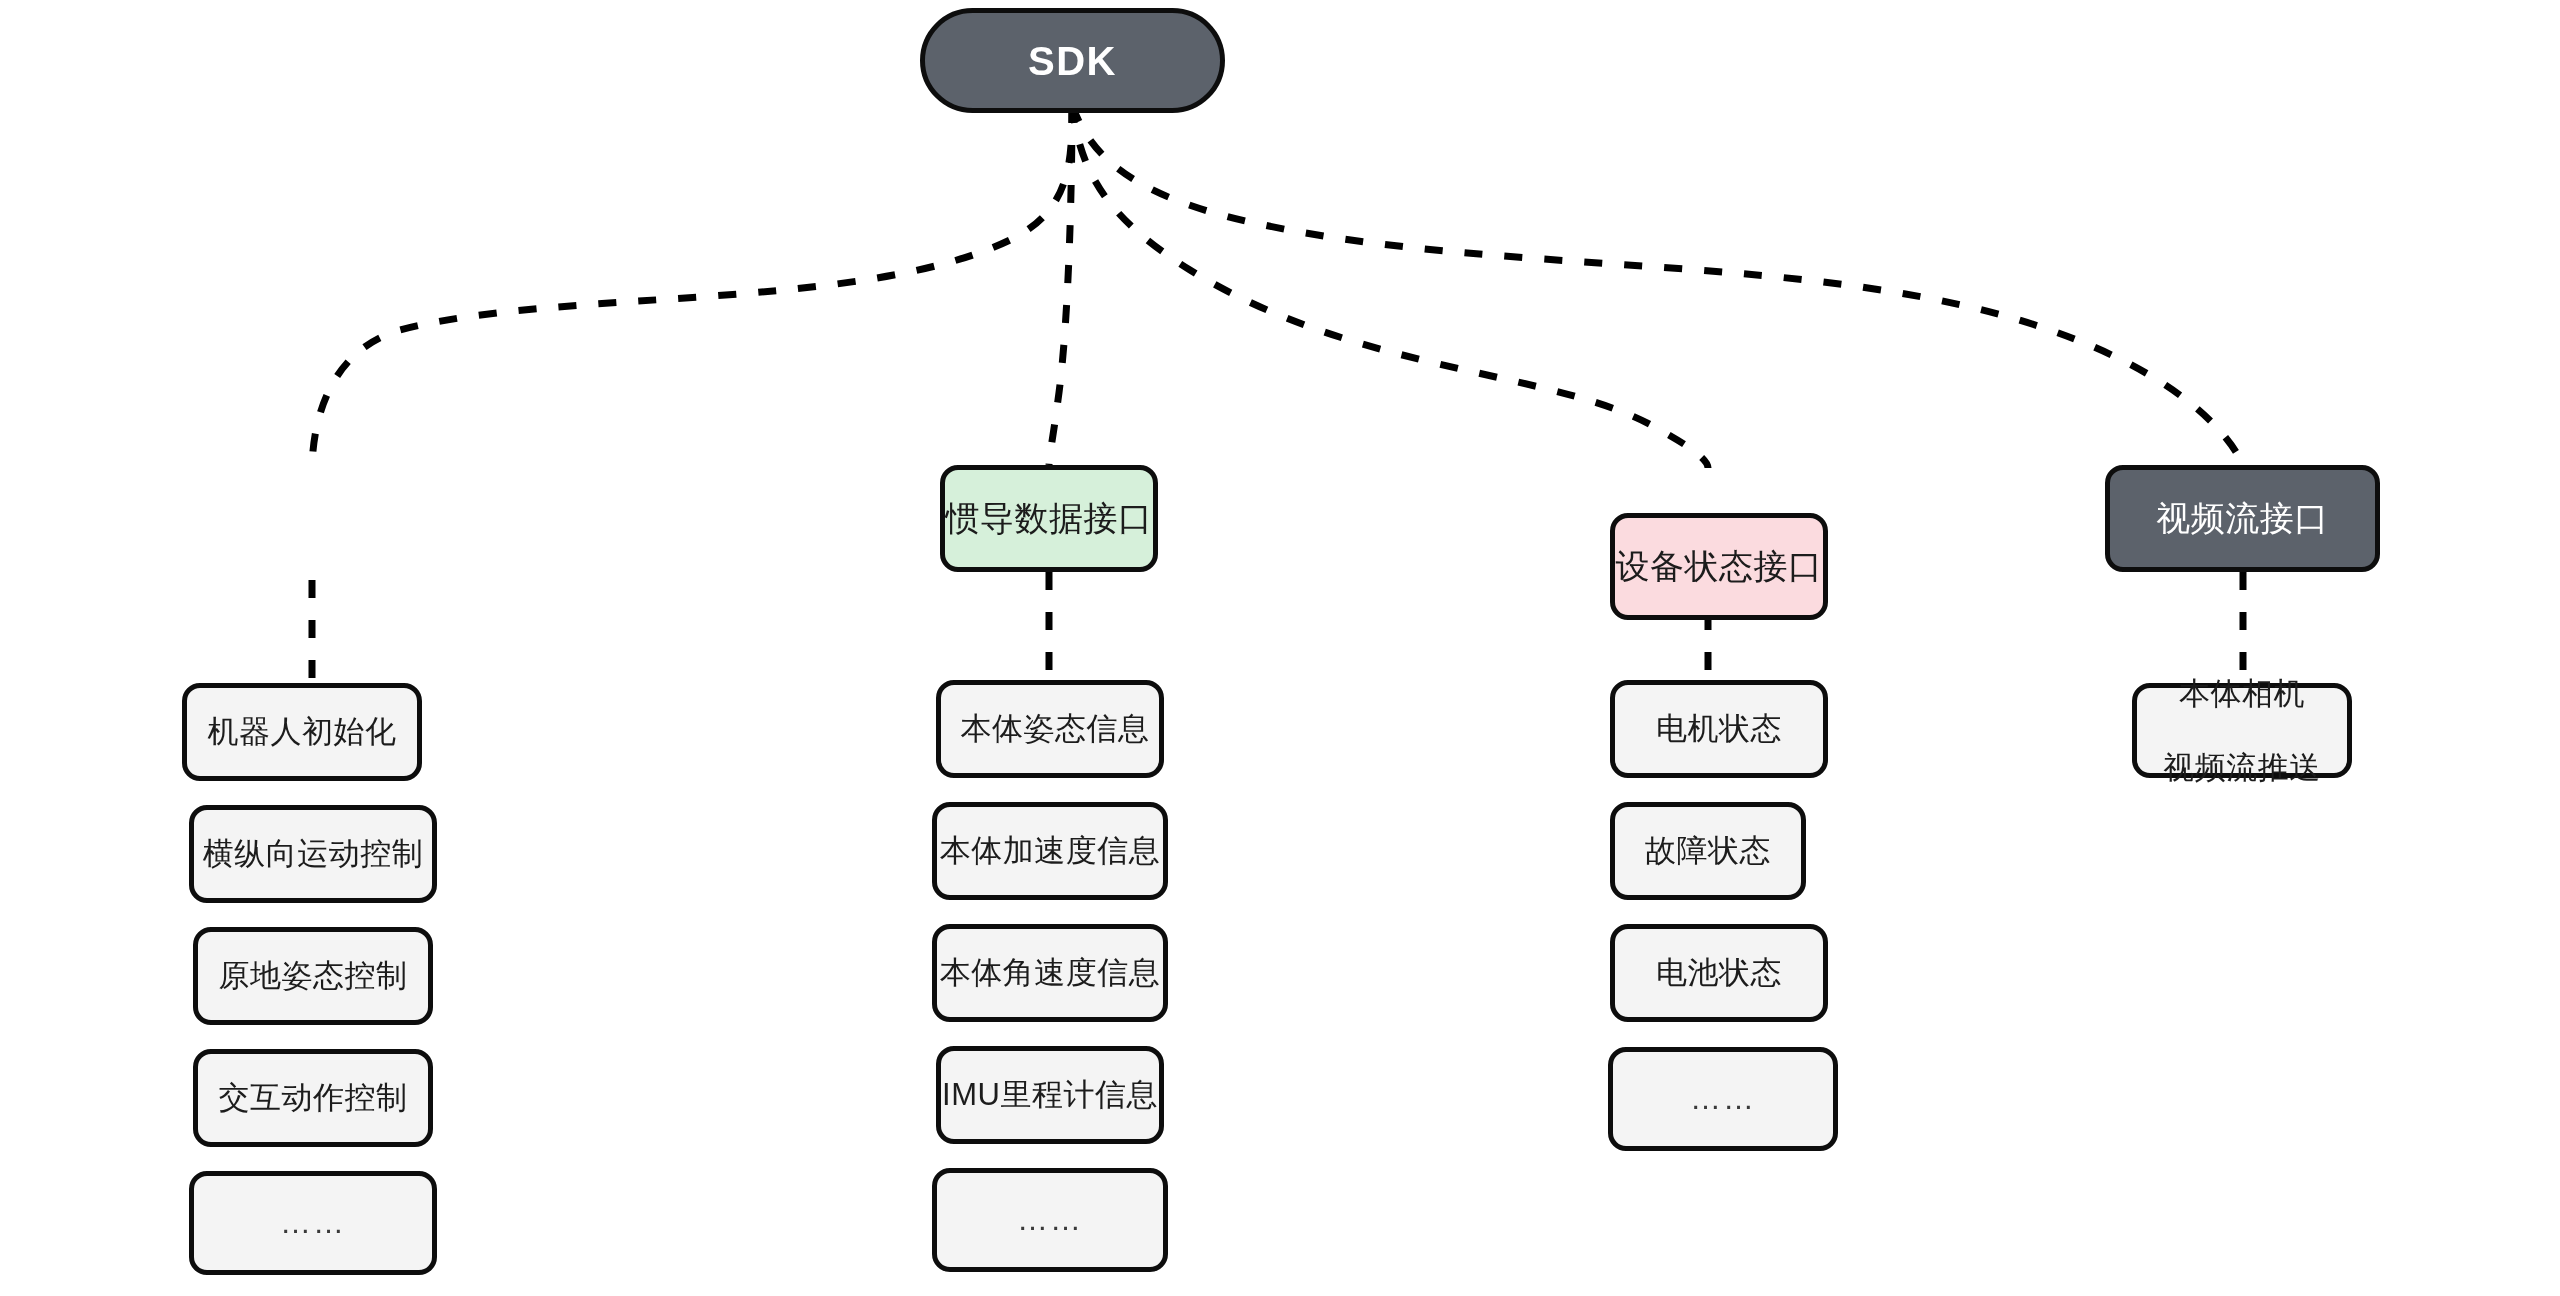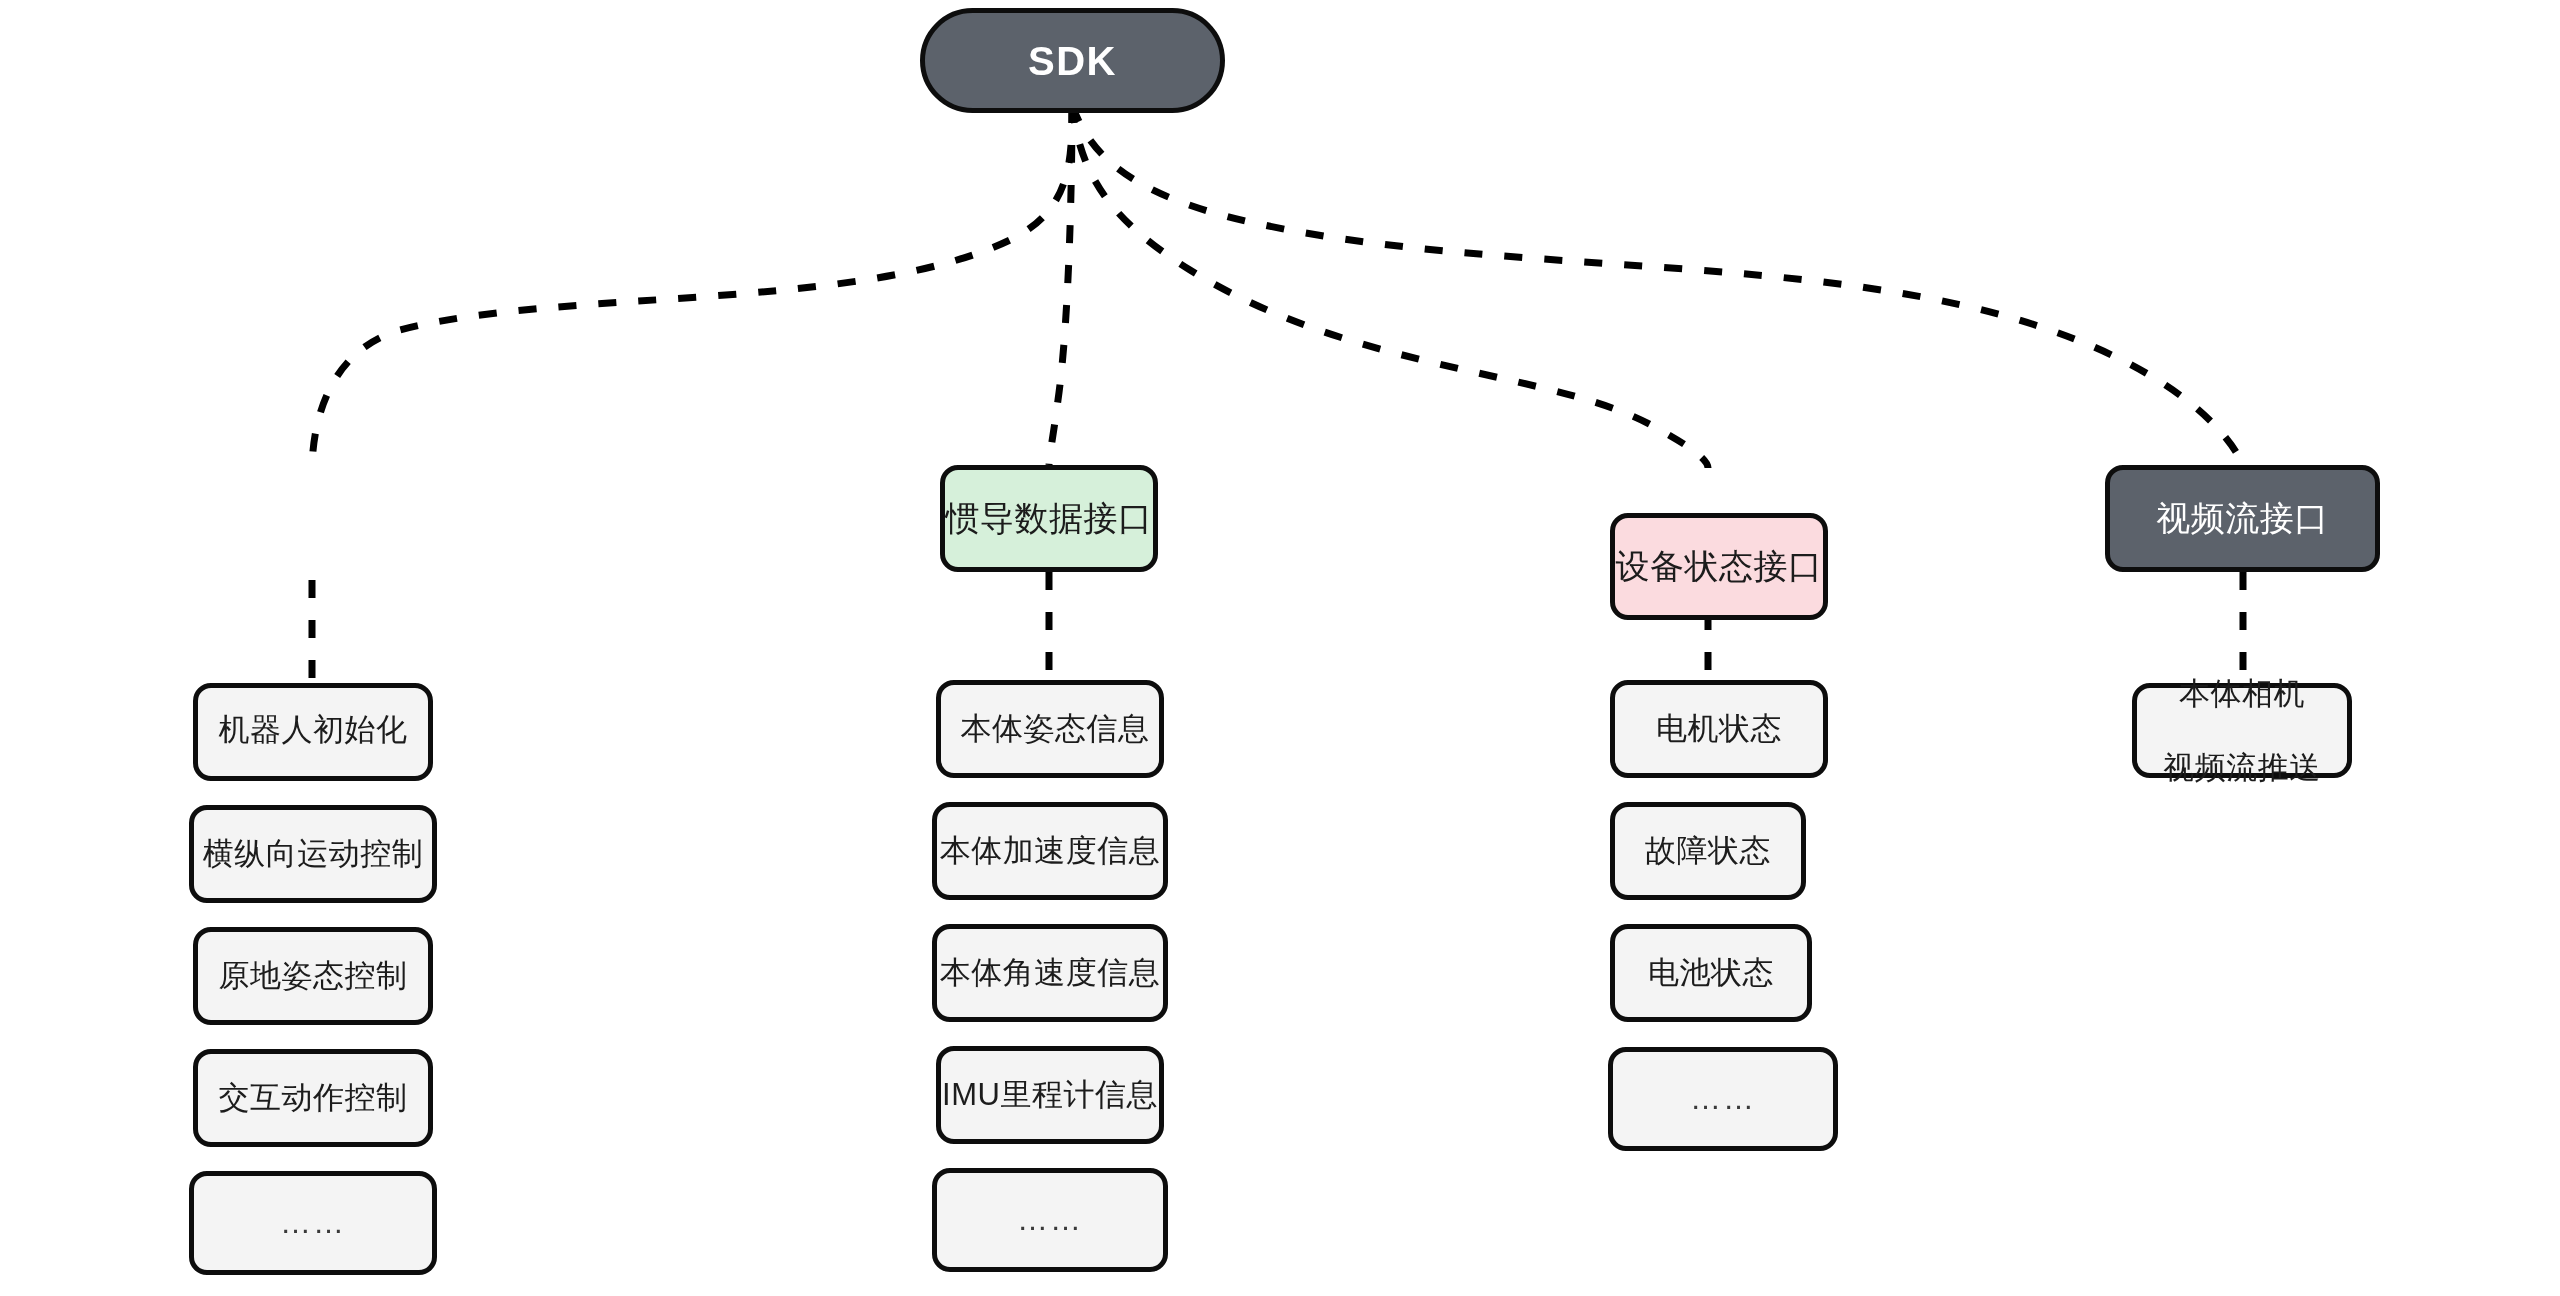--- a/index.html
+++ b/index.html
@@ -94,21 +94,21 @@
       <path d="M 1708 572 L 1708 680"></path>
       <path d="M 2243 572 L 2243 680"></path>
     </g>
   </svg>
 
   <div class="node node-root" style="left:920px; top:0px; width:305px; height:105px;">
     <span>SDK</span>
   </div>
 
 
-  <div class="node node-leaf" style="left:193px; top:683px; width:240px; height:98px;font-family:Liberation Mono, monospace;">
+  <div class="node node-leaf" style="left:182px; top:683px; width:240px; height:98px;">
     <span>机器人初始化</span>
   </div>
   <div class="node node-leaf" style="left:189px; top:805px; width:248px; height:98px;">
     <span>横纵向运动控制</span>
   </div>
   <div class="node node-leaf" style="left:193px; top:927px; width:240px; height:98px;">
     <span>原地姿态控制</span>
   </div>
   <div class="node node-leaf" style="left:193px; top:1049px; width:240px; height:98px;justify-content:center;">
     <span>交互动作控制</span>
@@ -140,21 +140,21 @@
   <div class="node node-cat" style="left:1610px; top:465px; width:218px; height:107px; background:#fbdbdf;margin-top:48px;">
     <span>设备状态接口</span>
   </div>
 
   <div class="node node-leaf" style="left:1610px; top:680px; width:218px; height:98px;">
     <span>电机状态</span>
   </div>
   <div class="node node-leaf" style="left:1610px; top:802px; width:196px; height:98px;">
     <span>故障状态</span>
   </div>
-  <div class="node node-leaf" style="left:1610px; top:924px; width:202px; height:98px;">
+  <div class="node node-leaf" style="left:1610px; top:924px; width:218px; height:98px;">
     <span>电池状态</span>
   </div>
   <div class="node node-leaf" style="left:1608px; top:1047px; width:230px; height:104px;">
     <span class="ellipsis-text">……</span>
   </div>
 
   <div class="node node-cat node-dark" style="left:2105px; top:465px; width:275px; height:107px;">
     <span>视频流接口</span>
   </div>
 

